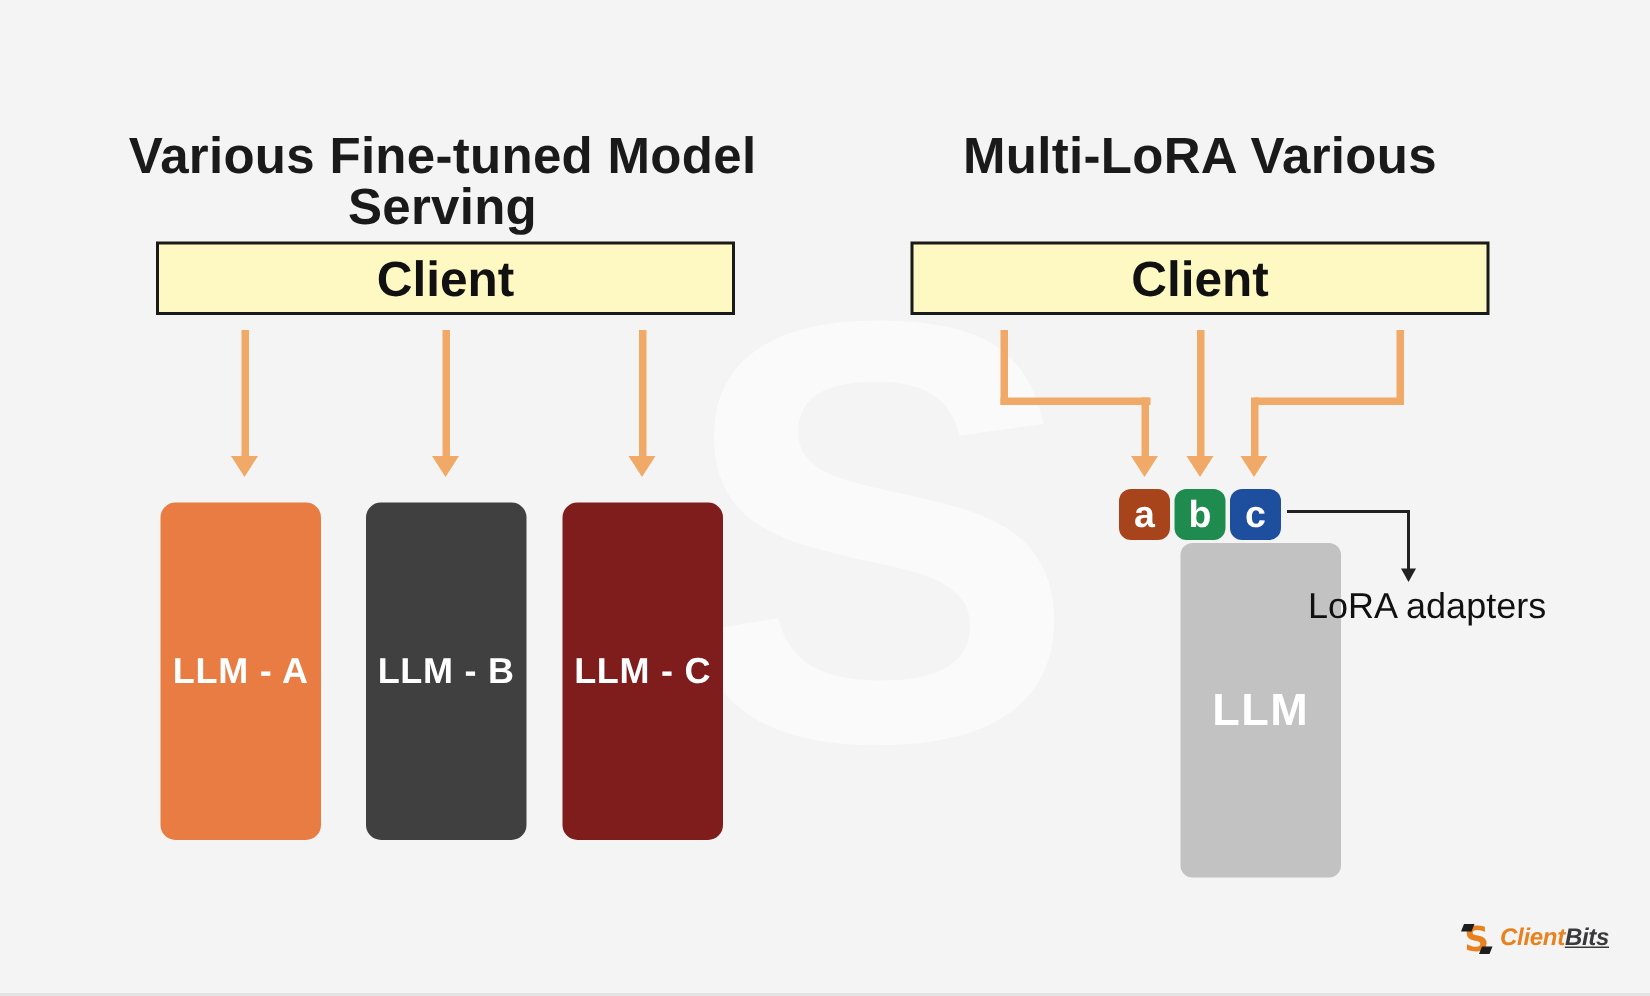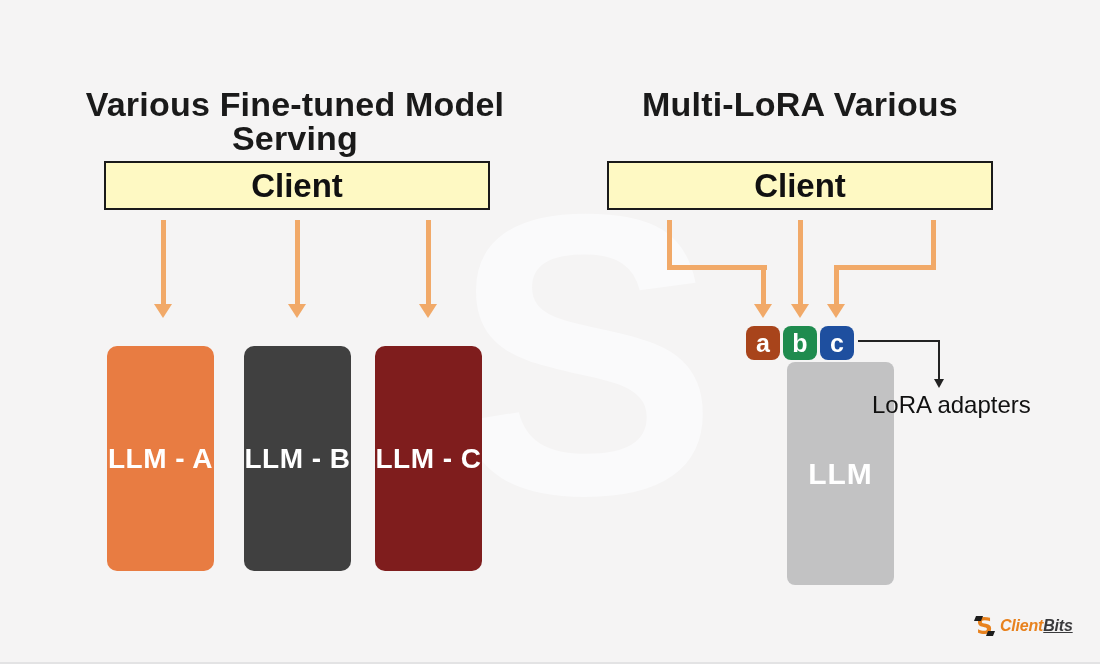--- a/index.html
+++ b/index.html
@@ -84,24 +84,23 @@
   .model-box {
     position: absolute;
     top: 335px;
     width: 107px;
     height: 225px;
     border-radius: 10px;
     display: flex;
     align-items: center;
     justify-content: center;
     color: #fff;
-    font-size: 28px;
+    font-size: 24px;
     font-weight: 600;
     letter-spacing: 0.5px;
-    margin-top: 11px;
   }
   
   .adapter-row {
     position: absolute;
     left: 746px;
     top: 326px;
     width: 108px;
     display: flex;
     gap: 3px;
   }

